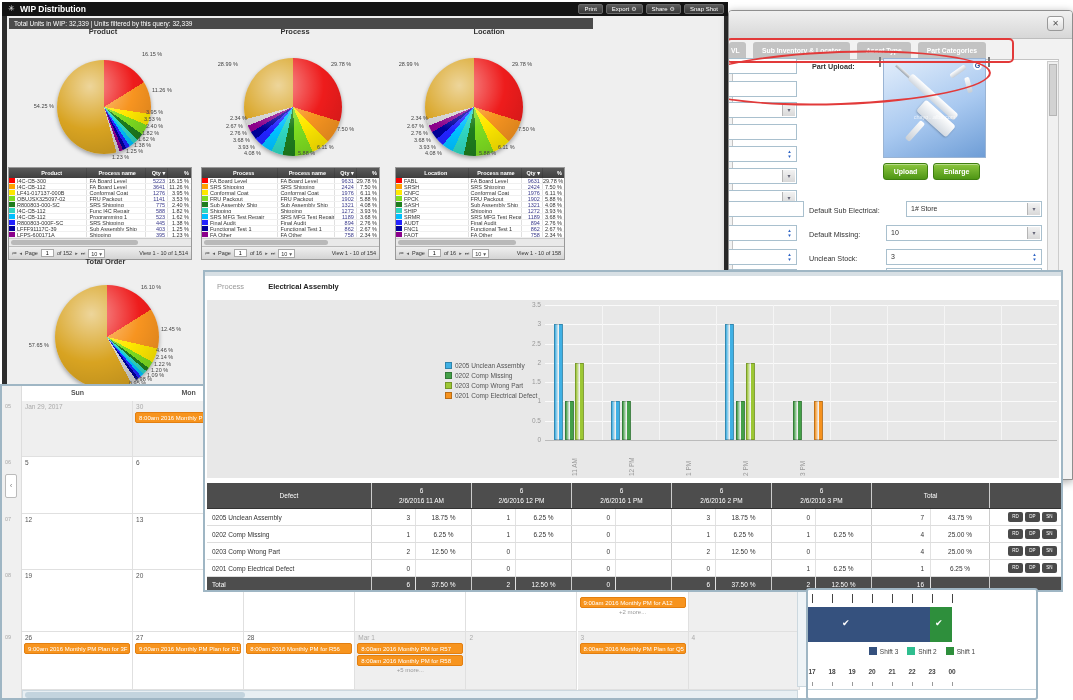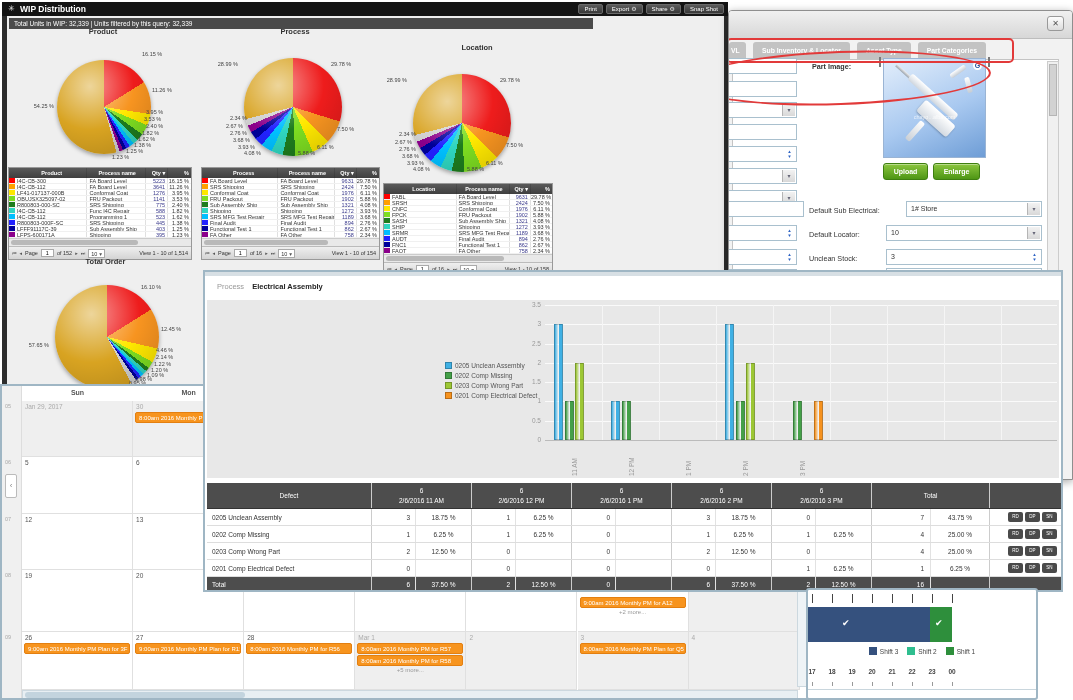--- a/index.html
+++ b/index.html
@@ -117,21 +117,21 @@
            box-shadow:inset 0 1px 0 rgba(255,255,255,.4);}
   .dlg-vscroll{position:absolute;left:318px;top:50px;width:12px;height:228px;background:#f0f0f0;border:1px solid #ccc;z-index:3;}
   .dlg-vthumb{position:absolute;left:1px;top:2px;width:8px;height:52px;background:#d2d2d2;border:1px solid #b5b5b5;}
 
   
   #panel{position:absolute;left:203px;top:270px;width:860px;height:322px;background:#fff;border:2px solid #9fb6c4;
          z-index:40;overflow:hidden;}
   .panel-top{position:absolute;left:0;top:0;width:100%;height:4px;background:#d7dfe4;}
   .panel-hd{position:absolute;left:12px;top:10px;font-size:7.5px;}
   .panel-hd .k{color:#999;}
-  .panel-hd .v{color:#222;font-weight:bold;margin-left:6px;}
+  .panel-hd .v{color:#222;font-weight:bold;margin-left:22px;}
   .chart-zone{position:absolute;left:2px;top:28px;width:852px;height:178px;background:#e8e8e8;}
   .hline{position:absolute;height:1px;background:#fafafa;}
   .vline{position:absolute;width:1px;background:#f5f5f5;}
   .axisline{position:absolute;height:1px;background:#bbb;}
   .ytick{position:absolute;width:18px;text-align:right;font-size:6.5px;color:#999;}
   .xlab{position:absolute;writing-mode:vertical-rl;transform:rotate(180deg);font-size:6.5px;color:#999;height:30px;}
   .bar{position:absolute;border:1px solid rgba(0,0,0,.22);}
   .leg-item{display:flex;align-items:center;gap:3px;font-size:6.5px;color:#555;margin-bottom:3px;}
   .leg-sw{width:7px;height:7px;flex:none;border:1px solid rgba(0,0,0,.25);}
   #chart-legend{position:absolute;left:240px;top:90px;}
@@ -400,21 +400,21 @@
               <div class="pg-lbl">Page</div>
               <input class="pg-input" value="1" style="">
               <div class="pg-lbl">of 16</div>
               <div class="pg-ic">▸</div>
               <div class="pg-ic">⏭</div>
               <div class="pg-sel">10<div class="pg-caret">▾</div></div>
               <div class="pg-view">View 1 - 10 of 154</div>
             </div>
           </div>
         </div>
-        <div class="wip-sec" style="left: 376px; top: 11px; width: 188px; height: 236px; margin-top: 16px;">
+        <div class="wip-sec" style="left: 388px; top: 11px; width: 188px; height: 236px;">
           <div class="sec-title">Location</div>
           <div class="pie" style="left: 30px; top: 31px; width: 98px; height: 98px; background: conic-gradient(rgb(238, 28, 28) 0%, rgb(238, 28, 28) 29.78%, rgb(247, 148, 32) 29.78%, rgb(247, 148, 32) 37.28%, rgb(255, 232, 0) 37.28%, rgb(255, 232, 0) 43.39%, rgb(126, 222, 33) 43.39%, rgb(126, 222, 33) 49.27%, rgb(30, 125, 30) 49.27%, rgb(30, 125, 30) 53.35%, rgb(47, 214, 192) 53.35%, rgb(47, 214, 192) 57.28%, rgb(0, 191, 255) 57.28%, rgb(0, 191, 255) 60.96%, rgb(34, 34, 255) 60.96%, rgb(34, 34, 255) 63.72%, rgb(0, 0, 153) 63.72%, rgb(0, 0, 153) 66.39%, rgb(139, 0, 139) 66.39%, rgb(139, 0, 139) 68.73%, rgb(207, 207, 207) 68.73%, rgb(207, 207, 207) 71.01%, rgb(216, 163, 33) 71.01%, rgb(216, 163, 33) 100%);">
             <div class="gloss"></div>
           </div>
           <div class="plabel" style="top: 34px; left: 117px;">29.78 %</div>
           <div class="plabel" style="top: 99px; left: 123px;">7.50 %</div>
           <div class="plabel" style="top: 117px; left: 103px;">6.11 %</div>
           <div class="plabel" style="top: 123px; left: 84px;">5.88 %</div>
           <div class="plabel" style="top: 123px; right: 141px;">4.08 %</div>
           <div class="plabel" style="top: 117px; right: 147px;">3.93 %</div>
@@ -665,39 +665,39 @@
           <div class="spin" style="white-space: pre;">▲
 ▼</div>
         </div>
         <div class="stub" style="left: -46px; top: 238px; width: 114px;">
           <div class="spin" style="white-space: pre;">▲
 ▼</div>
         </div>
         <div class="stub" style="left: -46px; top: 258px; width: 114px;"></div>
       </div>
 
-    <div class="dlg-label" style="left:83px;top:51px;font-weight:bold;">Part Image:</div>
+    <div class="dlg-label" style="left:83px;top:51px;font-weight:bold;">Part Upload:</div>
     <div class="part-img">
       <div class="pi-needle"></div>
       <div class="pi-rod"></div>
       <div class="pi-body"></div>
       <div class="pi-flange"></div>
       <div class="pi-elbow1"></div>
       <div class="pi-elbow2"></div>
       <div class="pi-mark">chayo...alba.com</div>
       <div class="pi-logo">G</div>
     </div>
     <div class="pi-handle" style="left:150px;"></div>
     <div class="pi-handle" style="left:259px;"></div>
     <div class="grn-btn" style="left:154px;width:45px;">Upload</div>
     <div class="grn-btn" style="left:204px;width:47px;">Enlarge</div>
     <div id="dlg-fields">
         <div class="dlg-label" style="left: 80px; top: 195px;">Default Sub Electrical:</div>
         <div class="fld" style="left: 177px; top: 190px; width: 136px;">1# Store<div class="caret">▾</div></div>
-        <div class="dlg-label" style="left: 80px; top: 219px;">Default Locator:</div>
+        <div class="dlg-label" style="left: 80px; top: 219px;">Default Missing:</div>
         <div class="fld" style="left: 157px; top: 214px; width: 156px;">10<div class="caret">▾</div></div>
         <div class="dlg-label" style="left: 80px; top: 243px;">Unclean Stock:</div>
         <div class="fld" style="left: 157px; top: 238px; width: 156px;">3<div class="spin" style="white-space: pre;">▲
 ▼</div></div>
         <div class="dlg-label" style="left: 80px; top: 262px;">Part Type:</div>
         <div class="fld" style="left: 157px; top: 257px; width: 156px;">Easy expendable Parts<div class="caret">▾</div></div>
       </div>
     <div class="dlg-vscroll">
       <div class="dlg-vthumb"></div>
     </div>

